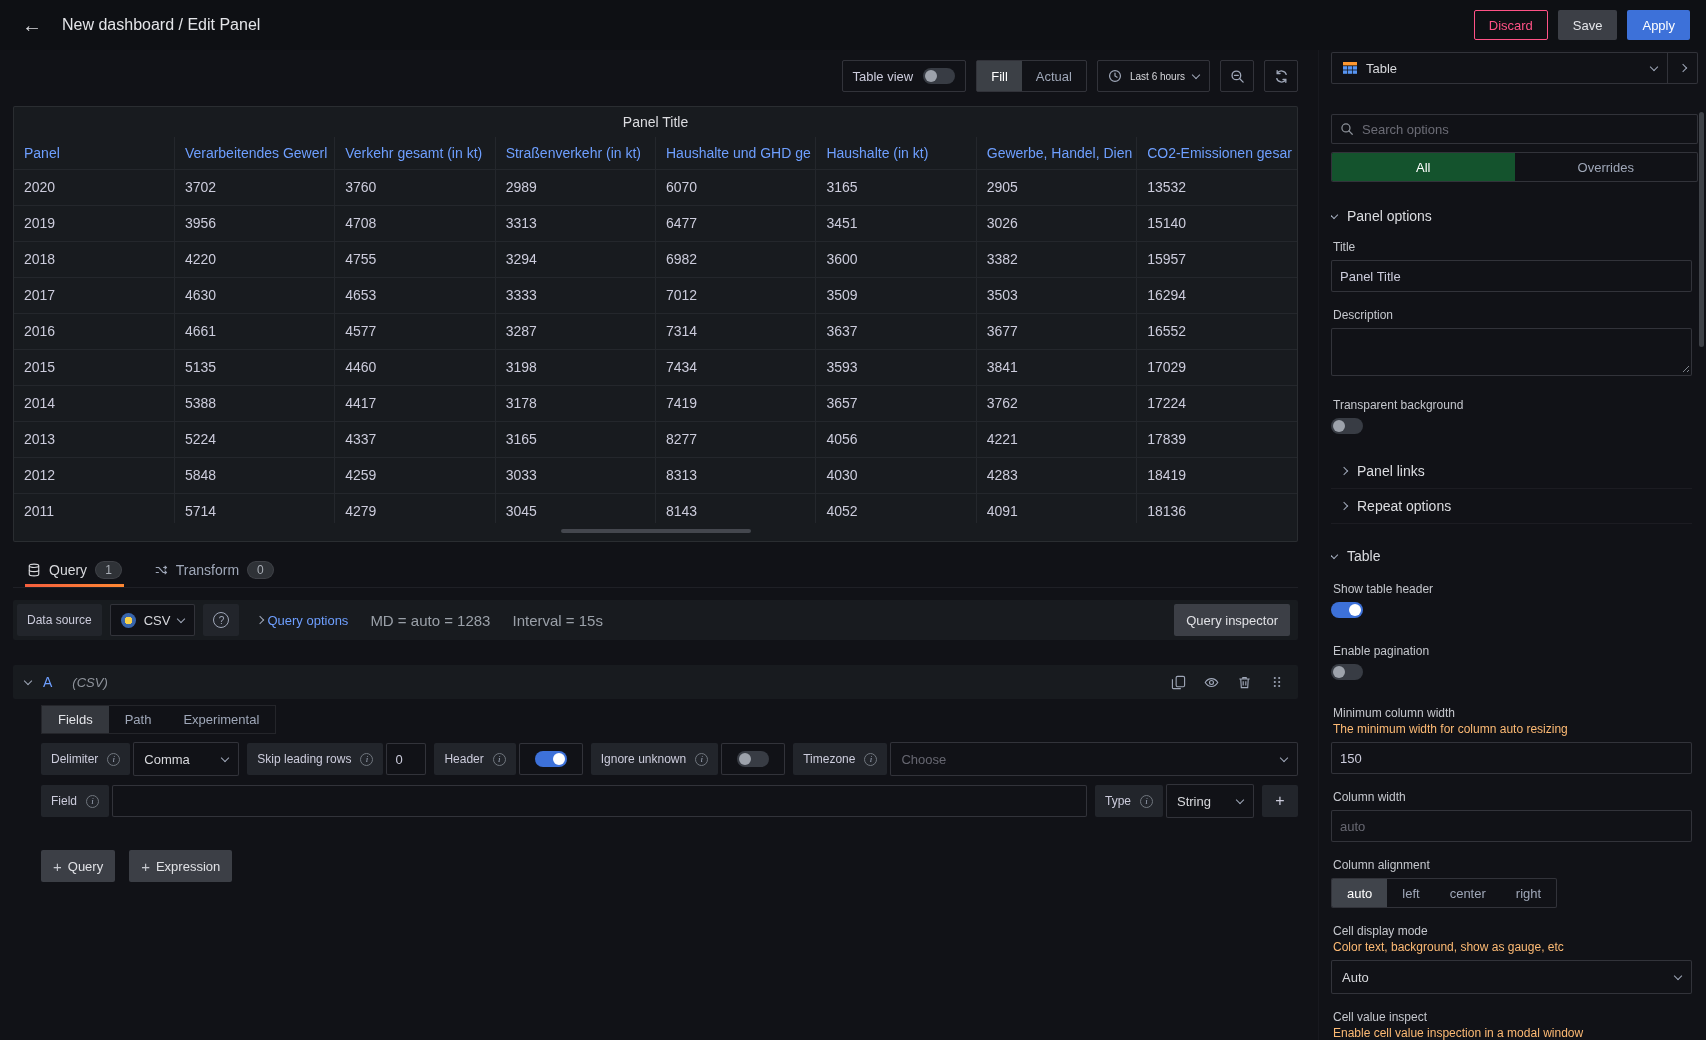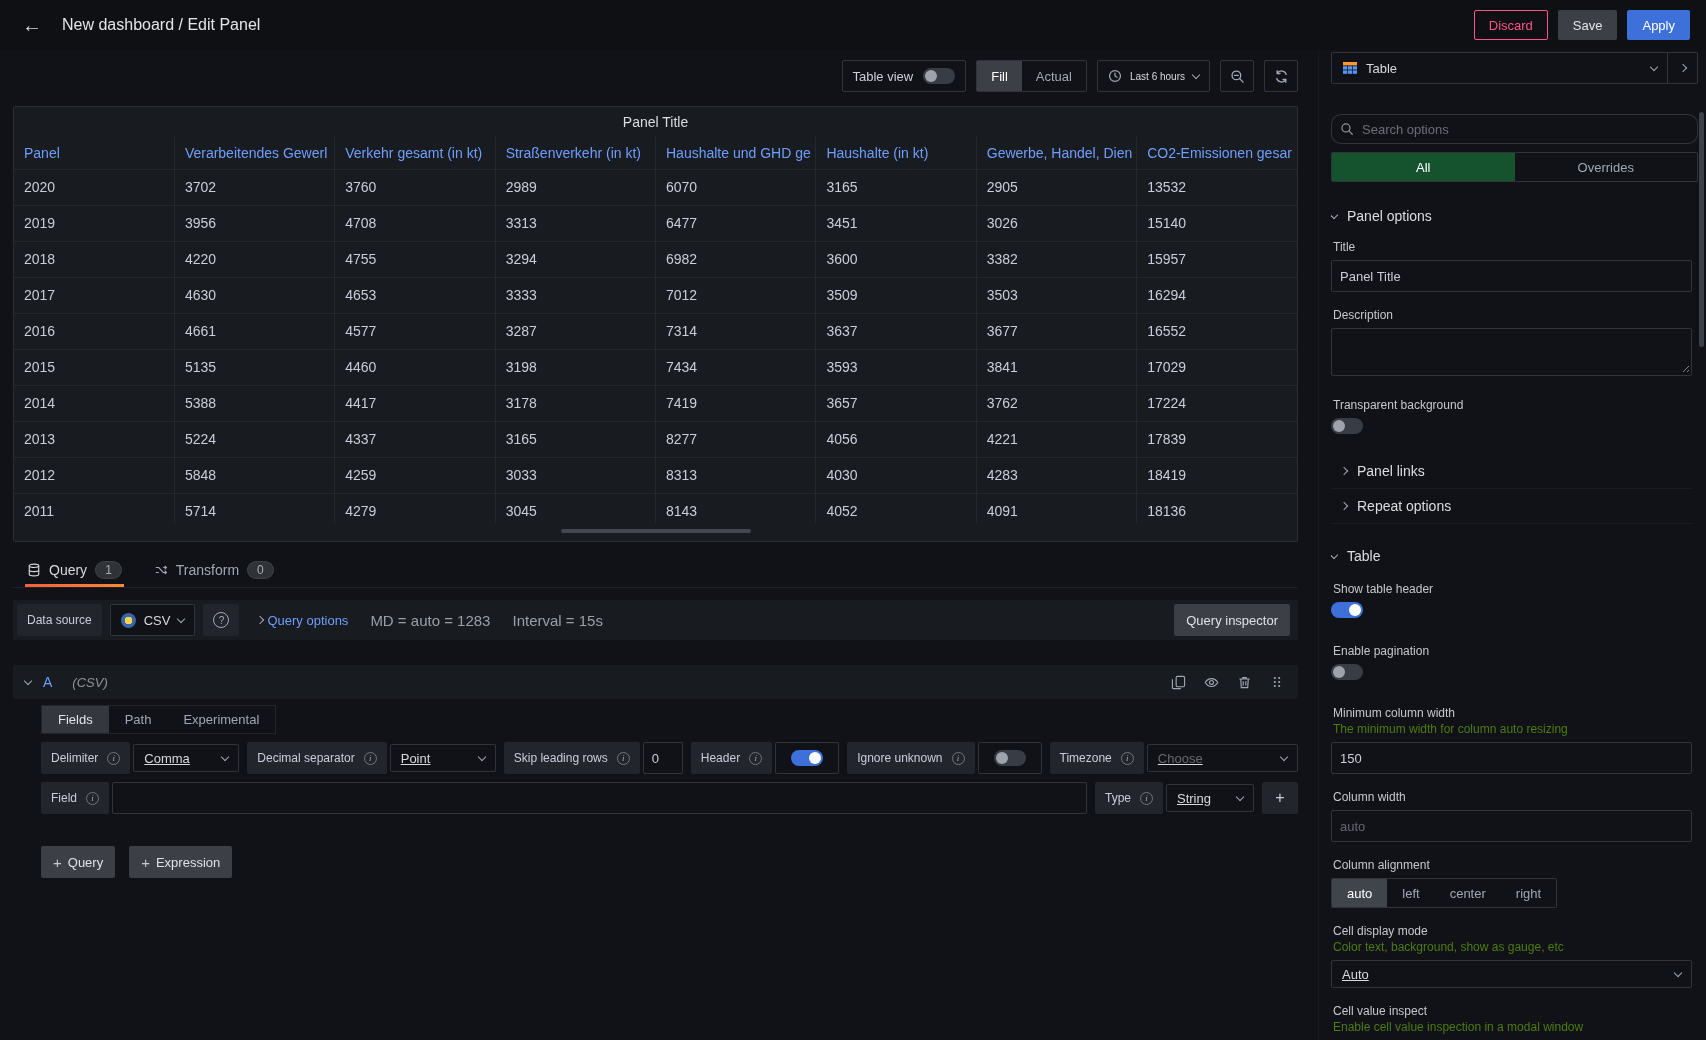--- a/index.html
+++ b/index.html
@@ -73,21 +73,21 @@
   .icon-btn { background:none; border:none; padding:2px; cursor:pointer; display:flex; }
 
   .qbody { padding-left:28px; }
   .ftabs { margin-top:6px; display:inline-flex; border:1px solid rgba(204,204,220,0.10); background:#111217; }
   .ftab { padding:6px 16px; font-size:13px; color:#9fa7b8; cursor:pointer; }
   .ftab.active { background:#34373d; color:#e4e5e9; font-weight:500; }
   .frow { display:flex; align-items:center; gap:8px; margin-top:8px; }
   .pair { display:flex; align-items:center; gap:3px; }
   .inp { height:32px; background:#111217; border:1px solid rgba(204,204,220,0.18); border-radius:2px; color:#ccccdc; font-size:13px; padding:0 8px; font-family:inherit; outline:none; }
   .inp::placeholder { color:rgba(204,204,220,0.45); }
-  .sel { height:28px; display:flex; align-items:center; background:#111217; border:1px solid rgba(204,204,220,0.18); border-radius:2px; padding:0 10px; font-size:13px; color:#d8d9dd; cursor:pointer; gap:8px;text-decoration:underline; }
+  .sel { height:34px; display:flex; align-items:center; background:#111217; border:1px solid rgba(204,204,220,0.18); border-radius:2px; padding:0 10px; font-size:13px; color:#d8d9dd; cursor:pointer; gap:8px; }
   .sel .chev { margin-left:auto; }
   .sel.placeholder .sel-value { color:rgba(204,204,220,0.45); }
   .toggle-box { width:64px; height:32px; background:#111217; border:1px solid rgba(204,204,220,0.18); border-radius:2px; display:flex; align-items:center; justify-content:center; }
 
   .switch { width:32px; height:16px; border-radius:9px; background:#383c44; position:relative; display:inline-block; cursor:pointer; flex:0 0 auto; }
   .switch .knob { position:absolute; top:2px; left:2px; width:12px; height:12px; border-radius:50%; background:#9da2ab; }
   .switch.on { background:var(--toggle-on,#3d71d9); }
   .switch.on .knob { left:auto; right:2px; background:#fff; }
 
   .info { width:13px; height:13px; border:1px solid #70767e; border-radius:50%; font-size:9px; line-height:11px; text-align:center; color:#9fa7b8; display:inline-block; font-style:italic; font-family:"Liberation Serif",serif; margin-left:3px; flex:0 0 auto; }
@@ -101,34 +101,34 @@
 
   
   .sidebar { flex:1; position:relative; padding:2px 8px 0 12px; display:flex; flex-direction:column; overflow:hidden; border-left:1px solid rgba(204,204,220,0.04); }
   .viz-picker { height:32px; flex:0 0 32px; border:1px solid rgba(204,204,220,0.18); border-radius:2px; display:flex; align-items:center; background:#111217; }
   .viz-main { flex:1; display:flex; align-items:center; gap:8px; padding:0 10px; cursor:pointer; height:100%; }
   .viz-label { font-size:13px; font-weight:500; color:#d8d9dd; }
   .viz-main .chev { margin-left:auto; }
   .viz-collapse { width:30px; height:100%; border:none; border-left:1px solid rgba(204,204,220,0.18); display:flex; align-items:center; justify-content:center; cursor:pointer; background:none; }
   .scroll-thumb { position:absolute; right:2px; top:62px; width:5px; height:235px; border-radius:3px; background:#3e4147; cursor:pointer; }
 
-  .search-box { margin-top:30px; height:30px; flex:0 0 30px; border:1px solid rgba(204,204,220,0.18); border-radius:10px; display:flex; align-items:center; padding:0 8px; gap:6px; background:#111217; }
+  .search-box { margin-top:30px; height:30px; flex:0 0 30px; border:1px solid rgba(204,204,220,0.18); border-radius:2px; display:flex; align-items:center; padding:0 8px; gap:6px; background:#111217; }
   .search-box input { flex:1; background:transparent; border:none; outline:none; color:#ccccdc; font-size:13px; font-family:inherit; }
   .search-box input::placeholder { color:rgba(204,204,220,0.48); }
   .ao-tabs { margin-top:8px; height:30px; flex:0 0 30px; border:1px solid rgba(204,204,220,0.18); border-radius:2px; display:flex; background:#111217; overflow:hidden; }
   .ao-tab { flex:1; display:flex; align-items:center; justify-content:center; font-size:13px; color:#9fa7b8; cursor:pointer; }
   .ao-tab.active { background:#14532d; color:#fff; font-weight:400; }
 
   .opt-scroll { flex:1; overflow:hidden; padding:0 6px 10px 0; }
   .sect-h { display:flex; align-items:center; gap:10px; font-size:14px; font-weight:500; color:#dcdde1; cursor:pointer; }
   .sect-h.panel-opts { margin-top:26px; }
   .sect-h.table-opts { margin-top:24px; }
   .opt-label { font-size:12px; font-weight:500; color:#c5c7cd; margin:16px 0 6px 2px; }
   .opt-label.tight { margin-bottom:2px; }
-  .opt-desc { font-size:12px; color:#4d7c0f; margin:0 0 6px 2px; }
+  .opt-desc { font-size:12px; color:#fdba74; margin:0 0 6px 2px; }
   .opt-input { width:100%; }
   .textarea-wrap { position:relative; }
   .opt-textarea { width:100%; height:48px; resize:none; background:#111217; border:1px solid rgba(204,204,220,0.18); border-radius:2px; color:#ccccdc; font-size:13px; padding:6px 8px; font-family:inherit; outline:none; display:block; }
   .resize-grip { position:absolute; right:3px; bottom:4px; width:9px; height:9px; background:repeating-linear-gradient(135deg,transparent 0 2px,#7f848c 2px 3px); clip-path:polygon(100% 0,100% 100%,0 100%); cursor:nwse-resize; }
   .switch-row { margin-top:2px; }
   .collapse-rows { margin-top:16px; }
   .collapse-row { display:flex; align-items:center; gap:10px; font-size:14px; font-weight:500; color:#dcdde1; padding:9px 0 9px 10px; border-bottom:1px solid rgba(204,204,220,0.06); cursor:pointer; }
   .seg4 { display:inline-flex; border:1px solid rgba(204,204,220,0.18); border-radius:2px; height:30px; overflow:hidden; background:#111217; }
   .seg4-opt { padding:0 15px; display:flex; align-items:center; font-size:13px; color:#9fa7b8; cursor:pointer; }
   .seg4-opt.active { background:#40444b; color:#fff; font-weight:500; }
@@ -399,30 +399,20 @@
                 <span>Delimiter</span>
                 <span class="info"></span>
               </div>
             <div class="sel" style="width:106px">
                 <span class="sel-value">Comma</span>
                 <span class="chev down"></span>
               </div>
           </div>
           <div class="pair">
             <div class="label-box">
-                <span>Decimal separator</span>
-                <span class="info"></span>
-              </div>
-            <div class="sel" style="width:106px">
-                <span class="sel-value">Point</span>
-                <span class="chev down"></span>
-              </div>
-          </div>
-          <div class="pair">
-            <div class="label-box">
                 <span>Skip leading rows</span>
                 <span class="info"></span>
               </div>
             <input class="inp" style="width: 40px;" value="0">
           </div>
           <div class="pair">
             <div class="label-box">
                 <span>Header</span>
                 <span class="info"></span>
               </div>

